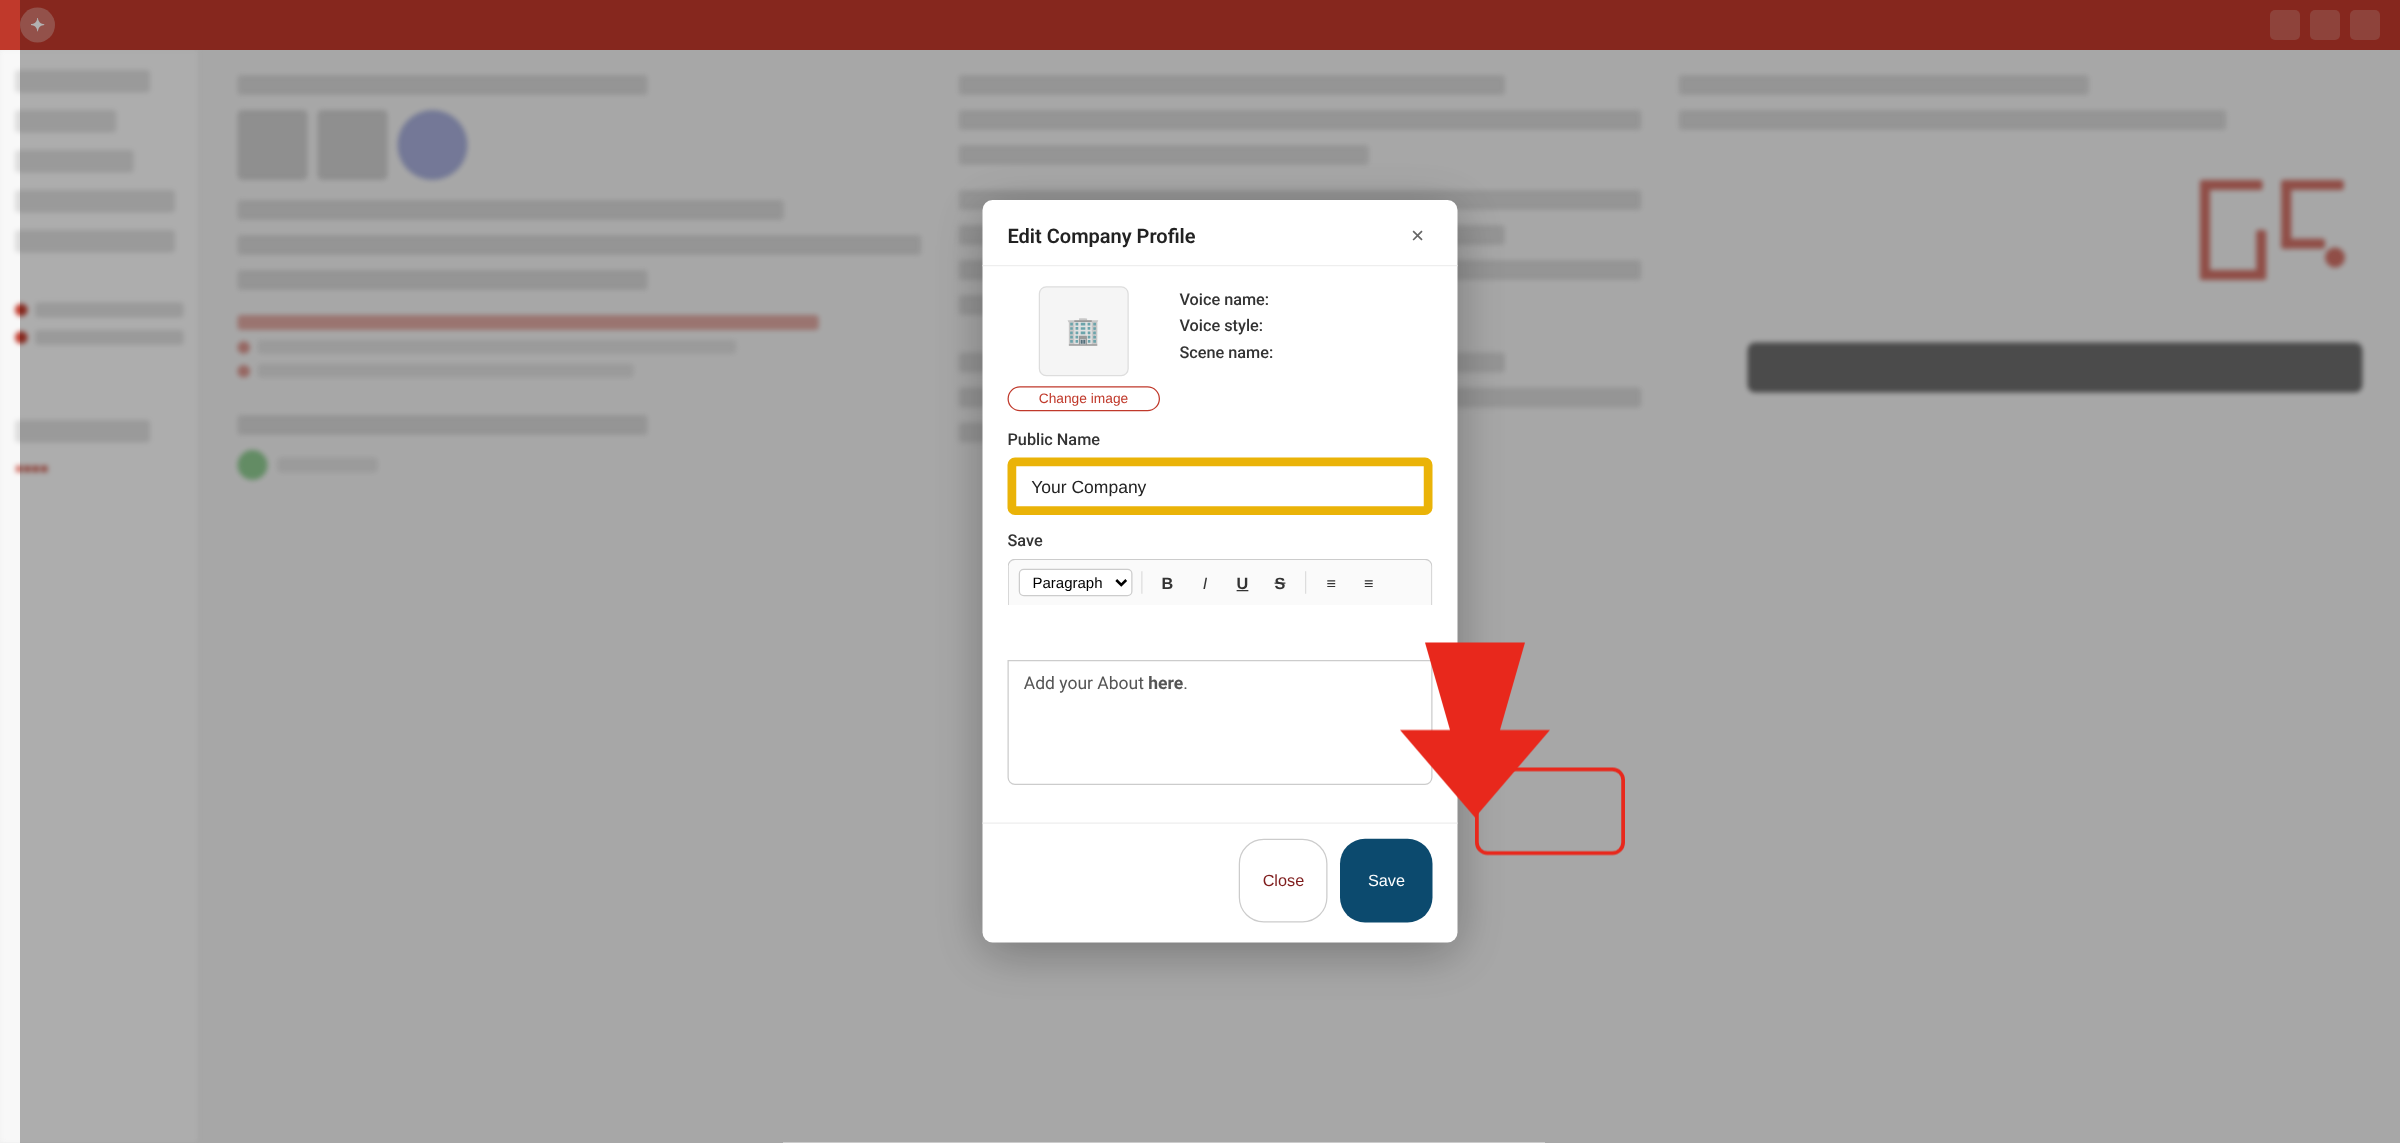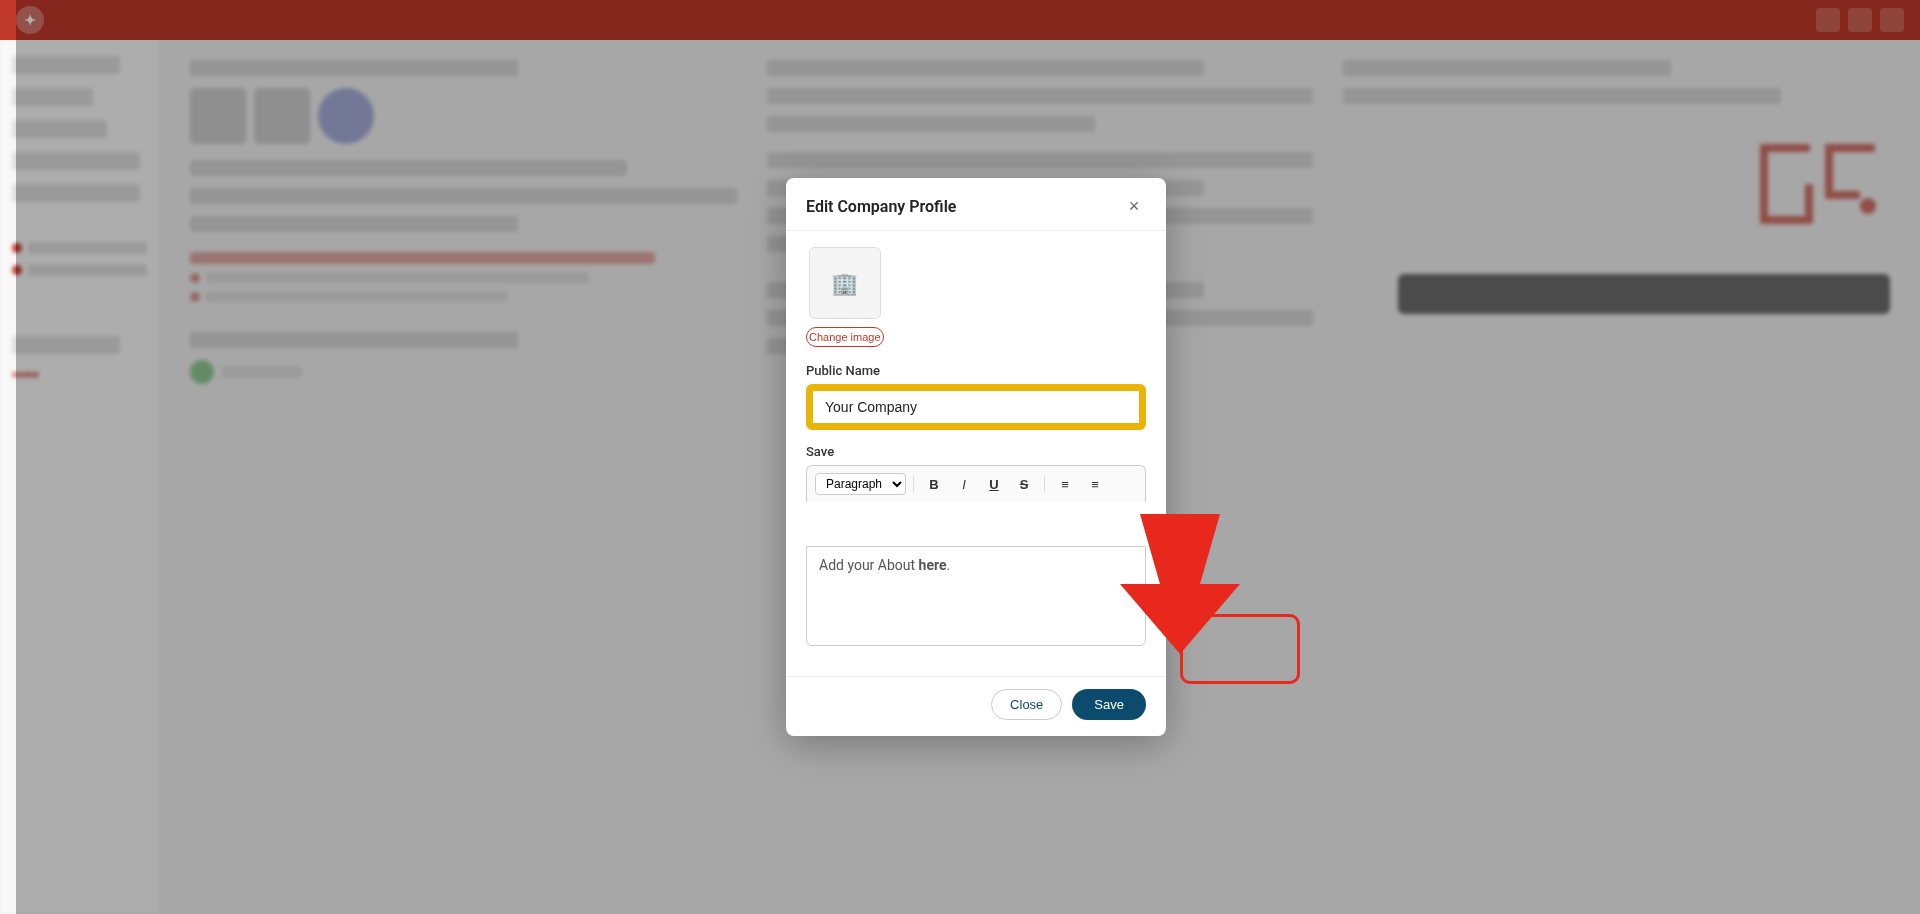--- a/index.html
+++ b/index.html
@@ -190,21 +190,21 @@
       align-items: center;
       justify-content: center;
       background: #f5f5f5;
       font-size: 22px;
     }
     .change-image-btn {
       background: none;
       border: 1px solid #c0392b;
       color: #c0392b;
       border-radius: 20px;
-      padding: 3px 2px;
+      padding: 3px 24px;
       font-size: 11px;
       cursor: pointer;
       white-space: nowrap;
     }
 
     .voice-info {
       display: flex;
       flex-direction: column;
       gap: 6px;
       padding-top: 4px;
@@ -299,24 +299,24 @@
       display: flex;
       justify-content: flex-end;
       gap: 10px;
       padding: 12px 20px 16px;
       border-top: 1px solid #eee;
     }
     .btn-close {
       background: none;
       border: 1px solid #ccc;
       border-radius: 20px;
-      padding: 7px 18px;
+      padding: 25px 18px;
       font-size: 13px;
       cursor: pointer;
-      color: #0c4a6e;
+      color: #7f1d1d;
     }
     .btn-save {
       background: #0c4a6e;
       border: none;
       border-radius: 20px;
       padding: 7px 22px;
       font-size: 13px;
       cursor: pointer;
       color: white;
       font-weight: 500;
@@ -496,20 +496,31 @@
 
     <div class="modal-body">
 
       <div class="profile-section">
         <div class="profile-image-box">
           <div class="profile-image">
             <span>🏢</span>
           </div>
           <button class="change-image-btn">Change image</button>
         </div>
+        <div class="voice-info">
+          <div class="voice-row">
+            <span class="voice-label">Voice name:</span>
+          </div>
+          <div class="voice-row">
+            <span class="voice-label">Voice style:</span>
+          </div>
+          <div class="voice-row">
+            <span class="voice-label">Scene name:</span>
+          </div>
+        </div>
       </div>
 
       <div class="form-group">
         <label class="form-label">Public Name</label>
         <input class="form-input" type="text" value="Your Company" style="">
       </div>
 
       <div class="form-group">
         <label class="form-label">Save</label>
 

